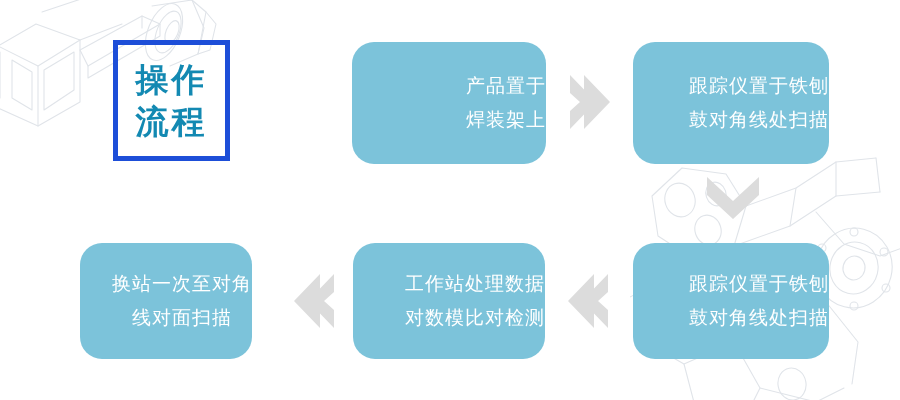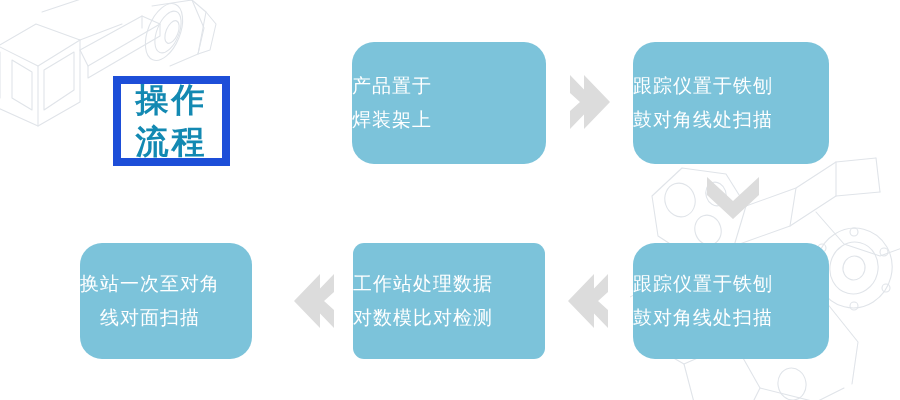--- a/index.html
+++ b/index.html
@@ -43,26 +43,25 @@
     width: 100%;
     height: 100%;
   }
 
   
   .title-badge {
     position: absolute;
     left: 113px;
     top: 40px;
     width: 117px;
-    height: 90px;
-    border: 8px solid #1d4ed8;
+    height: 121px;
+    border: 5px solid #1d4ed8;
     box-sizing: border-box;
     z-index: 3;
     background: transparent;
-    margin-top: 36px;
   }
   .title-badge .title-text {
     position: absolute;
     left: 0;
     right: 0;
     top: 50%;
     transform: translateY(-50%);
     text-align: center;
     color: #1389b2;
     font-size: 33px;
@@ -73,37 +72,37 @@
   }
 
   
   .flow-box {
     position: absolute;
     background: #7cc3da;
     border-radius: 22px;
     box-sizing: border-box;
     display: flex;
     align-items: center;
-    justify-content: flex-start;
+    justify-content: flex-end;
     z-index: 2;
   }
   .flow-box .box-text {
     color: #ffffff;
     font-size: 19px;
     line-height: 34px;
     text-align: center;
     white-space: pre-line;
     letter-spacing: 1px;
     font-weight: 400;
   }
 
   .box-1 { left: 352px; top: 42px;  width: 194px; height: 122px; }
   .box-2 { left: 633px; top: 42px;  width: 196px; height: 122px; }
   .box-3 { left: 633px; top: 243px; width: 196px; height: 116px; }
-  .box-4 { left: 353px; top: 243px; width: 192px; height: 116px; border-radius: 11px; }
+  .box-4 { left: 353px; top: 243px; width: 192px; height: 116px; }
   .box-5 { left: 80px;  top: 243px; width: 172px; height: 116px; }
 
   
   .chevron {
     position: absolute;
     z-index: 1;
   }
   .chevron svg { display: block; width: 100%; height: 100%; }
 
   .chevron--a1 { left: 566px; top: 73px;  width: 48px; height: 58px; }

